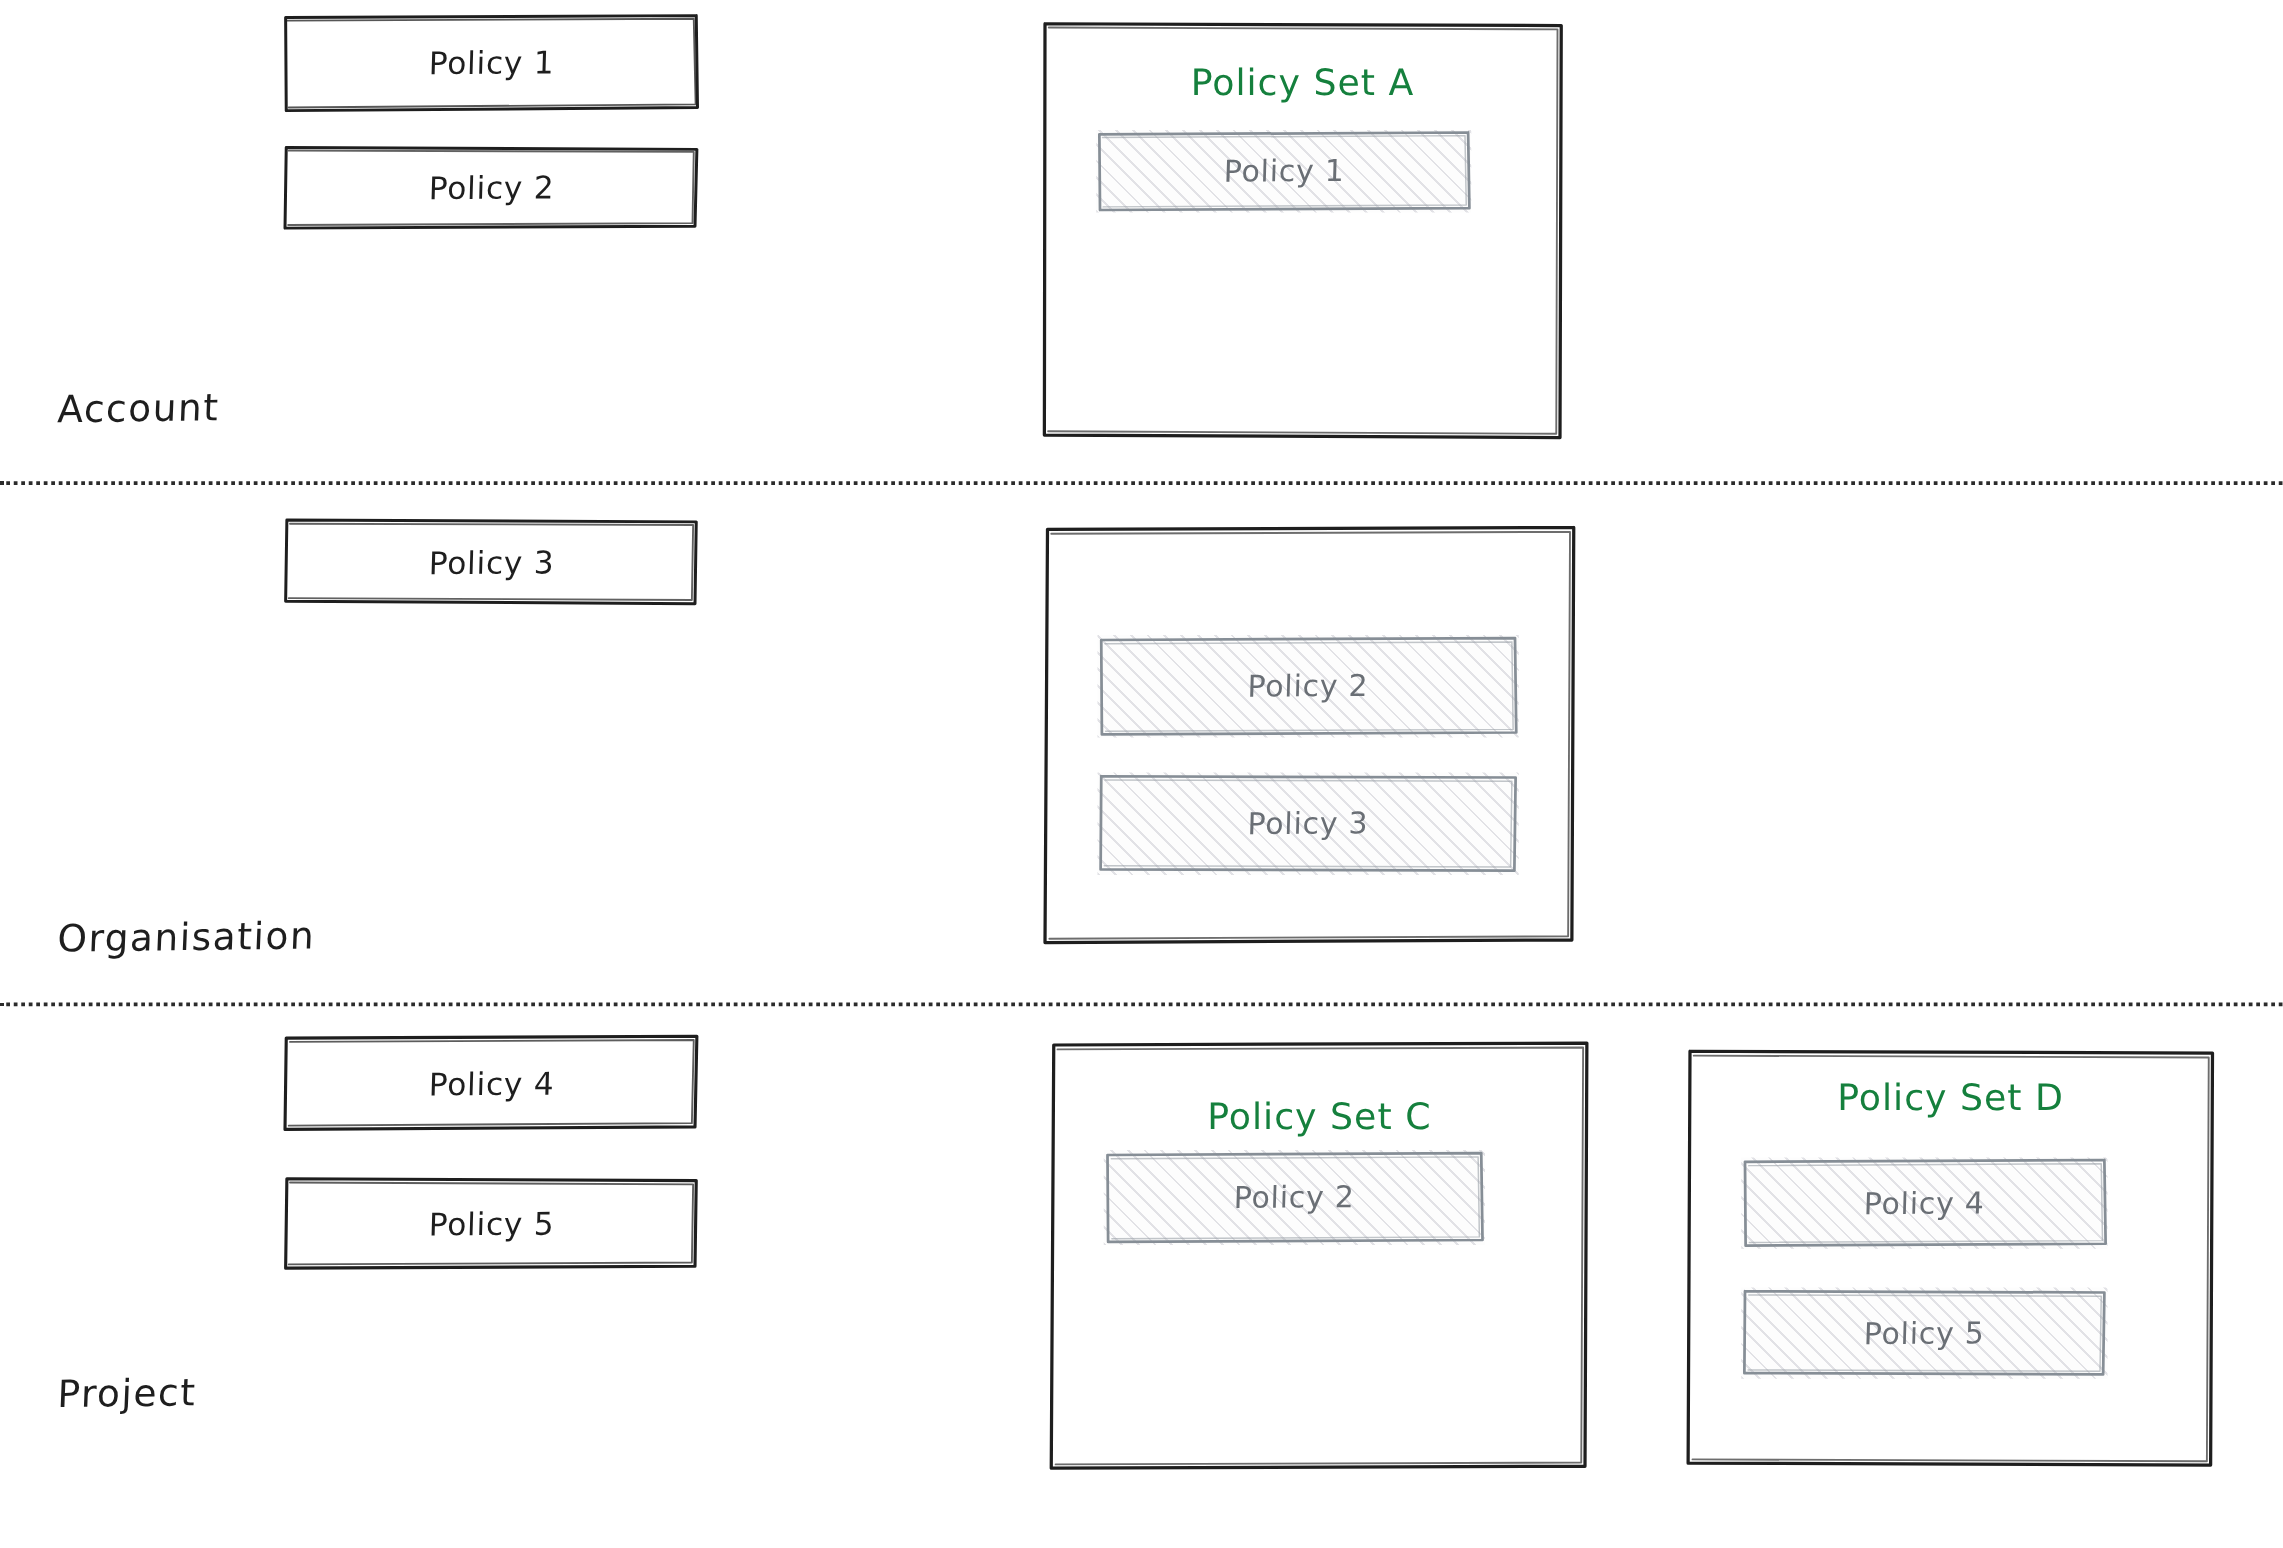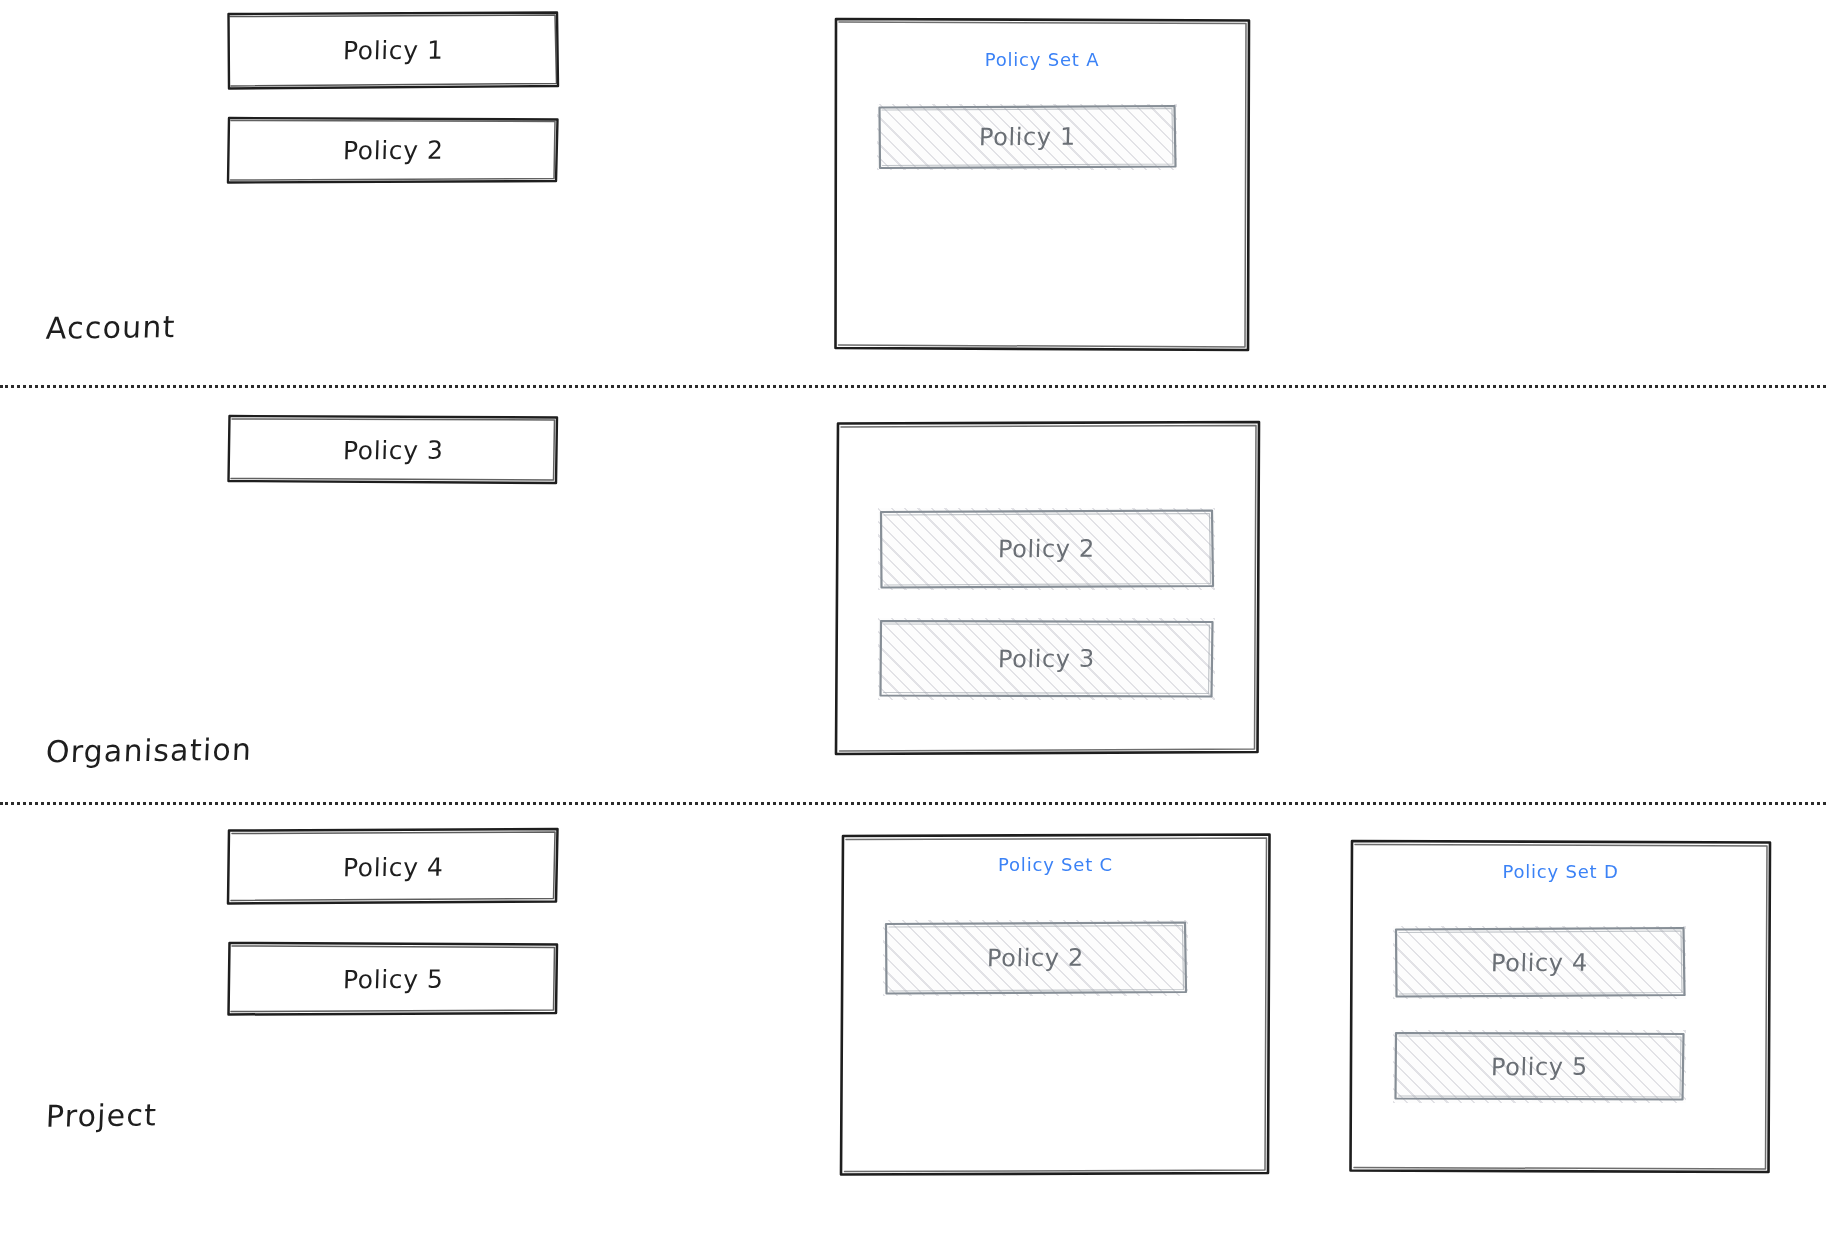--- a/index.html
+++ b/index.html
@@ -78,22 +78,22 @@
     position: absolute;
     inset: 0;
     pointer-events: none;
   }
   .policy-set .set-title {
     position: absolute;
     left: 0;
     right: 0;
     text-align: center;
     font-family: "DejaVu Sans", sans-serif;
-    font-size: 18px;
-    color: #3b82f6;
+    font-size: 29px;
+    color: #15803d;
     letter-spacing: 0.8px;
     white-space: nowrap;
     z-index: 3;
   }
 
   
   .policy-chip {
     position: absolute;
     box-sizing: border-box;
     display: flex;
@@ -216,21 +216,21 @@
       <path d="M6,6 L328.5,7.5 L327.5,70 L5,71.5" stroke="#1e1e1e" stroke-width="1.5" opacity="0.72"></path>
     </svg>
     <span class="label">Policy 5</span>
   </div>
 
   <div class="policy-set" style="left:838px; top:832px; width:435px; height:345px;">
     <svg class="sketch-frame" viewBox="0 0 435 345" preserveAspectRatio="none">
       <path d="M5,4 L431.5,2.5 L430,341 L3,342.5 Z" stroke="#1e1e1e" stroke-width="2.6"></path>
       <path d="M8,7.5 L428.5,6 L427,338 L6.5,339.5" stroke="#1e1e1e" stroke-width="1.5" opacity="0.65"></path>
     </svg>
-    <div class="set-title" style="top:22px;">Policy Set C</div>
+    <div class="set-title" style="top:44px;">Policy Set C</div>
     <div class="policy-chip" style="left:45px; top:88px; width:305px; height:76px;">
       <svg class="sketch-frame" viewBox="0 0 305 76" preserveAspectRatio="none">
         <path d="M3,4 L302,2.5 L303,72 L3.5,73.5 Z" stroke="#868e96" stroke-width="2.2"></path>
         <path d="M6,7 L299.5,5.5 L300.5,69.5 L6.5,71" stroke="#9aa0a6" stroke-width="1.2" opacity="0.6"></path>
       </svg>
       <span class="label">Policy 2</span>
     </div>
   </div>
 
   <div class="policy-set" style="left:1348px; top:838px; width:425px; height:338px;">

